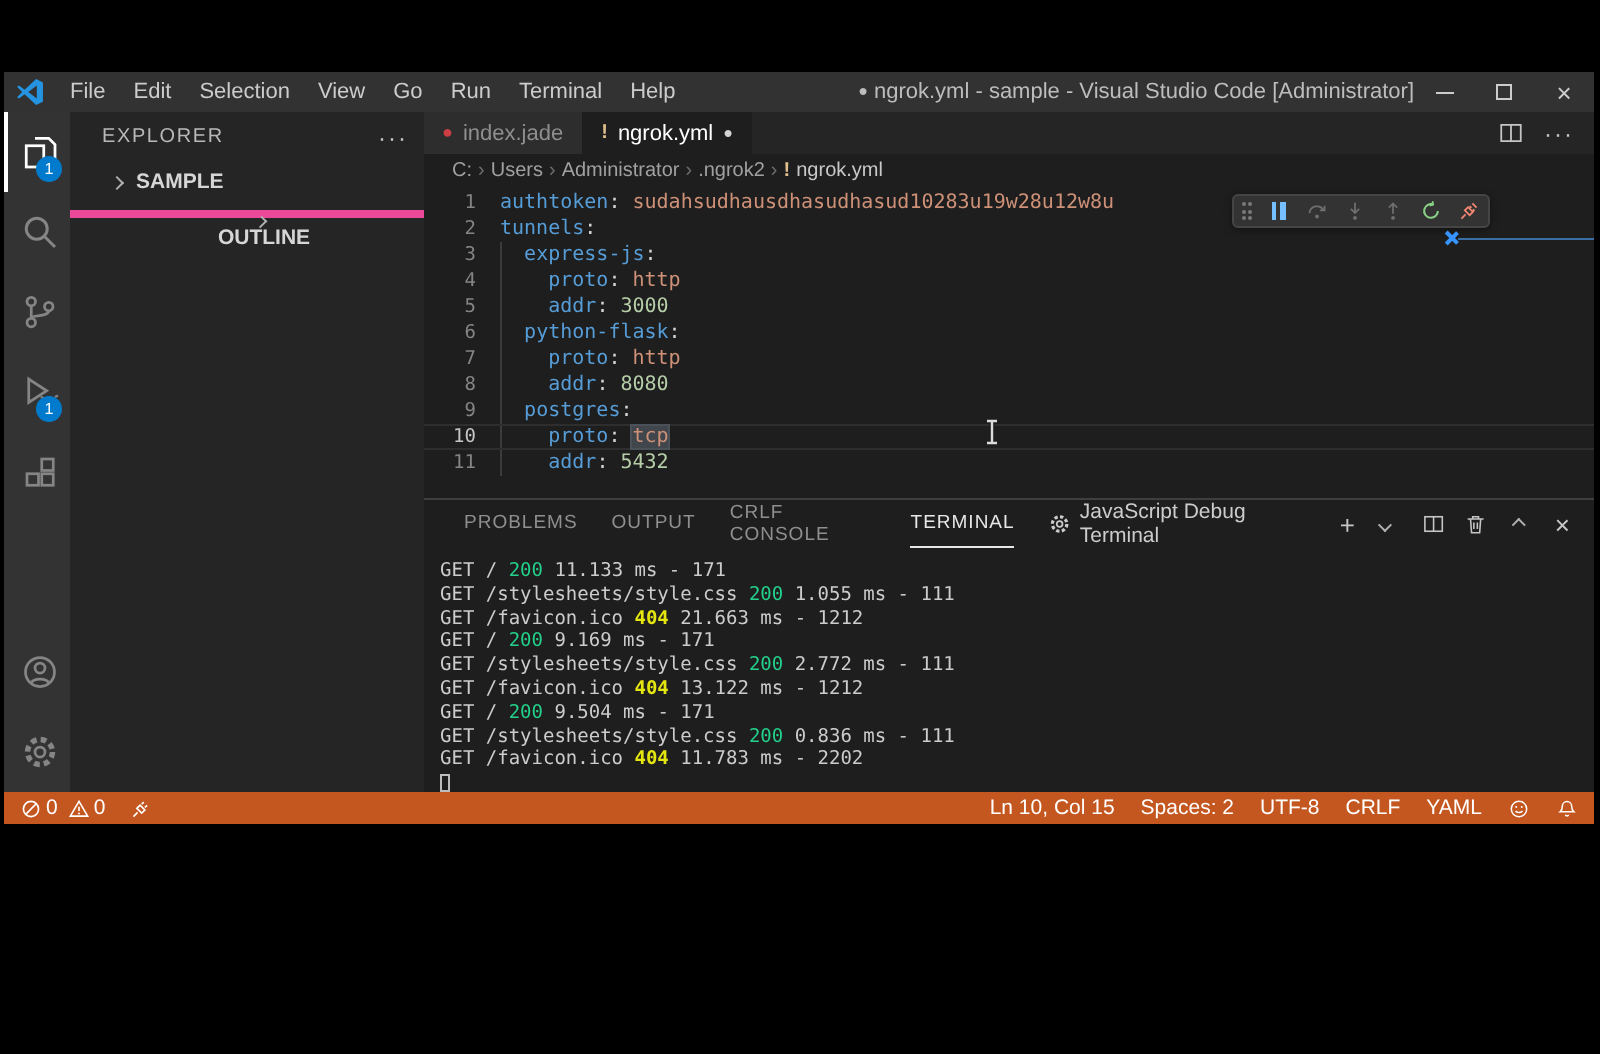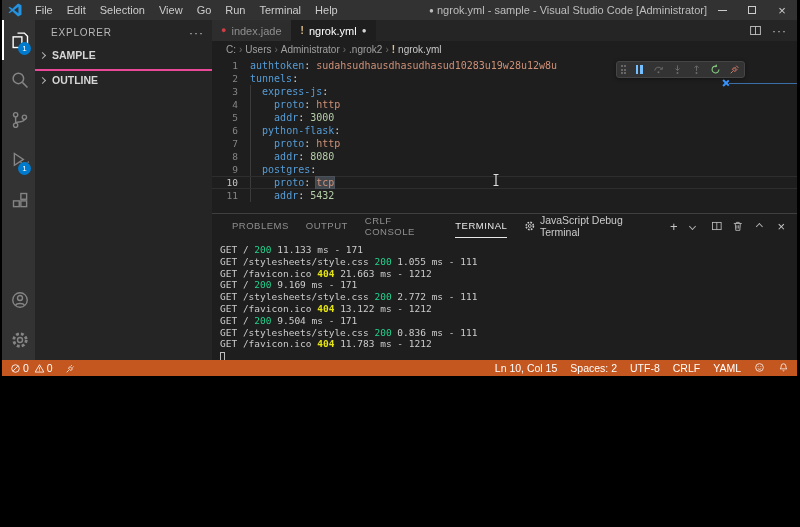--- a/index.html
+++ b/index.html
@@ -1,18 +1,18 @@
 <!DOCTYPE html>
 <html><head>
 <meta charset="utf-8">
 <style>
   * { margin:0; padding:0; box-sizing:border-box; }
   html,body { background:#000; }
   .screen { position:relative; width:800px; height:382px; background:#000; overflow:hidden;
-            font-family:"Liberation Sans", sans-serif; -webkit-font-smoothing:antialiased; }
+            font-family:"Liberation Sans", sans-serif;margin-top:36px; -webkit-font-smoothing:antialiased; }
   .window { position:absolute; top:0; left:2px; right:3px; bottom:6px; display:flex; flex-direction:column; background:#1e1e1e; }
 
   
   .titlebar { height:20px; background:#323233; display:flex; align-items:center; flex:none; color:#cccccc; font-size:11px; }
   .vscode-logo { width:26px; display:flex; justify-content:center; flex:none; }
   .menubar { display:flex; flex:none; }
   .menu-item { padding:0 7px; line-height:20px; cursor:default; }
   .win-title { flex:1; text-align:right; color:#bdbdbd; white-space:nowrap; overflow:hidden; font-size:11px; }
   .win-controls { display:flex; flex:none; }
   .win-btn { width:30px; height:20px; display:flex; align-items:center; justify-content:center; color:#cccccc; }
@@ -29,22 +29,22 @@
   .ab-item { position:relative; height:40px; display:flex; align-items:center; justify-content:center; color:#858585; border-left:2px solid transparent; }
   .ab-item.active { color:#ffffff; border-left:2px solid #ffffff; }
   .ab-item svg { width:20px; height:20px; }
   .ab-badge { position:absolute; right:4px; bottom:5px; min-width:13px; height:13px; border-radius:7px; background:#007acc; color:#fff; font-size:8px; display:flex; align-items:center; justify-content:center; font-family:"Liberation Sans",sans-serif; }
 
   
   .sidebar { width:177px; background:#252526; flex:none; display:flex; flex-direction:column; color:#cccccc; }
   .sb-header { height:25px; display:flex; align-items:center; padding:0 8px 0 16px; font-size:10px; letter-spacing:.8px; color:#b8b8b8; }
   .sb-header .grow { flex:1; }
   .sb-more { color:#c5c5c5; font-size:12px; letter-spacing:1px; }
-  .sb-section { height:20px; display:flex; align-items:center; font-weight:bold; font-size:10.5px; color:#d6d6d6; padding-left:1px; }
-  .sb-section.outline { border-top:2px solid #ec4899; margin-top:4px; }
+  .sb-section { height:20px; display:flex; align-items:center; font-weight:bold; font-size:10.5px; color:#d6d6d6; padding-left:17px; }
+  .sb-section.outline { border-top:4px solid #ec4899; margin-top:4px;flex-direction:column; }
   .chev { display:inline-block; width:5px; height:5px; border-right:1px solid #b0b0b0; border-bottom:1px solid #b0b0b0; transform:rotate(-45deg); margin:0 7px 0 4px; }
   .chev-down-s { transform:rotate(45deg); }
   .chev-up-s  { transform:rotate(-135deg); }
 
   
   .editorcol { flex:1; display:flex; flex-direction:column; min-width:0; background:#1e1e1e; }
 
   .tabbar { height:21px; background:#252526; display:flex; flex:none; align-items:stretch; }
   .tab { display:flex; align-items:center; padding:0 9px; font-size:11px; gap:5px; border-right:1px solid #1e1e1e; }
   .tab.inactive { background:#2d2d2d; color:#8f8f8f; }
@@ -105,21 +105,21 @@
   .t-plain { color:#cccccc; }
   .t-ok { color:#23d18b; }
   .t-warn { color:#e5e510;font-weight:bold; }
   .term-cursor { display:inline-block; width:5px; height:9px; border:1px solid #bdbdbd; vertical-align:middle; }
 
   
   .statusbar { height:16px; flex:none; background:#c4561f; color:#ffffff; display:flex; align-items:center; font-size:10.5px; padding:0 8px; }
   .sbar-left { display:flex; align-items:center; gap:4px; }
   .sbar-left svg, .sbar-right svg { width:11px; height:11px; }
   .sbar-group { display:flex; align-items:center; gap:2px; }
-  .sbar-right { margin-left:auto; display:flex; align-items:flex-start; gap:13px; }
+  .sbar-right { margin-left:auto; display:flex; align-items:center; gap:13px; }
   .sb-item { white-space:nowrap; }
   .sbar-icon { display:flex; align-items:center; }
 </style>
 </head>
 <body>
 
 <div class="screen">
   <div class="window">
 
     <div class="titlebar">
@@ -381,21 +381,21 @@
           <div class="terminal">
             <div>
                 <div class="t-line"><span class="t-plain">GET / </span><span class="t-ok">200</span><span class="t-plain"> 11.133 ms - 171</span></div>
                 <div class="t-line"><span class="t-plain">GET /stylesheets/style.css </span><span class="t-ok">200</span><span class="t-plain"> 1.055 ms - 111</span></div>
                 <div class="t-line"><span class="t-plain">GET /favicon.ico </span><span class="t-warn">404</span><span class="t-plain"> 21.663 ms - 1212</span></div>
                 <div class="t-line"><span class="t-plain">GET / </span><span class="t-ok">200</span><span class="t-plain"> 9.169 ms - 171</span></div>
                 <div class="t-line"><span class="t-plain">GET /stylesheets/style.css </span><span class="t-ok">200</span><span class="t-plain"> 2.772 ms - 111</span></div>
                 <div class="t-line"><span class="t-plain">GET /favicon.ico </span><span class="t-warn">404</span><span class="t-plain"> 13.122 ms - 1212</span></div>
                 <div class="t-line"><span class="t-plain">GET / </span><span class="t-ok">200</span><span class="t-plain"> 9.504 ms - 171</span></div>
                 <div class="t-line"><span class="t-plain">GET /stylesheets/style.css </span><span class="t-ok">200</span><span class="t-plain"> 0.836 ms - 111</span></div>
-                <div class="t-line"><span class="t-plain">GET /favicon.ico </span><span class="t-warn">404</span><span class="t-plain"> 11.783 ms - 1212</span></div>
+                <div class="t-line"><span class="t-plain">GET /favicon.ico </span><span class="t-warn">404</span><span class="t-plain"> 11.783 ms - 2202</span></div>
               </div>
             <div class="t-line"><span class="term-cursor"></span></div>
           </div>
         </div>
       </div>
     </div>
 
     <div class="statusbar">
       <div class="sbar-left">
         <span class="sbar-group">

